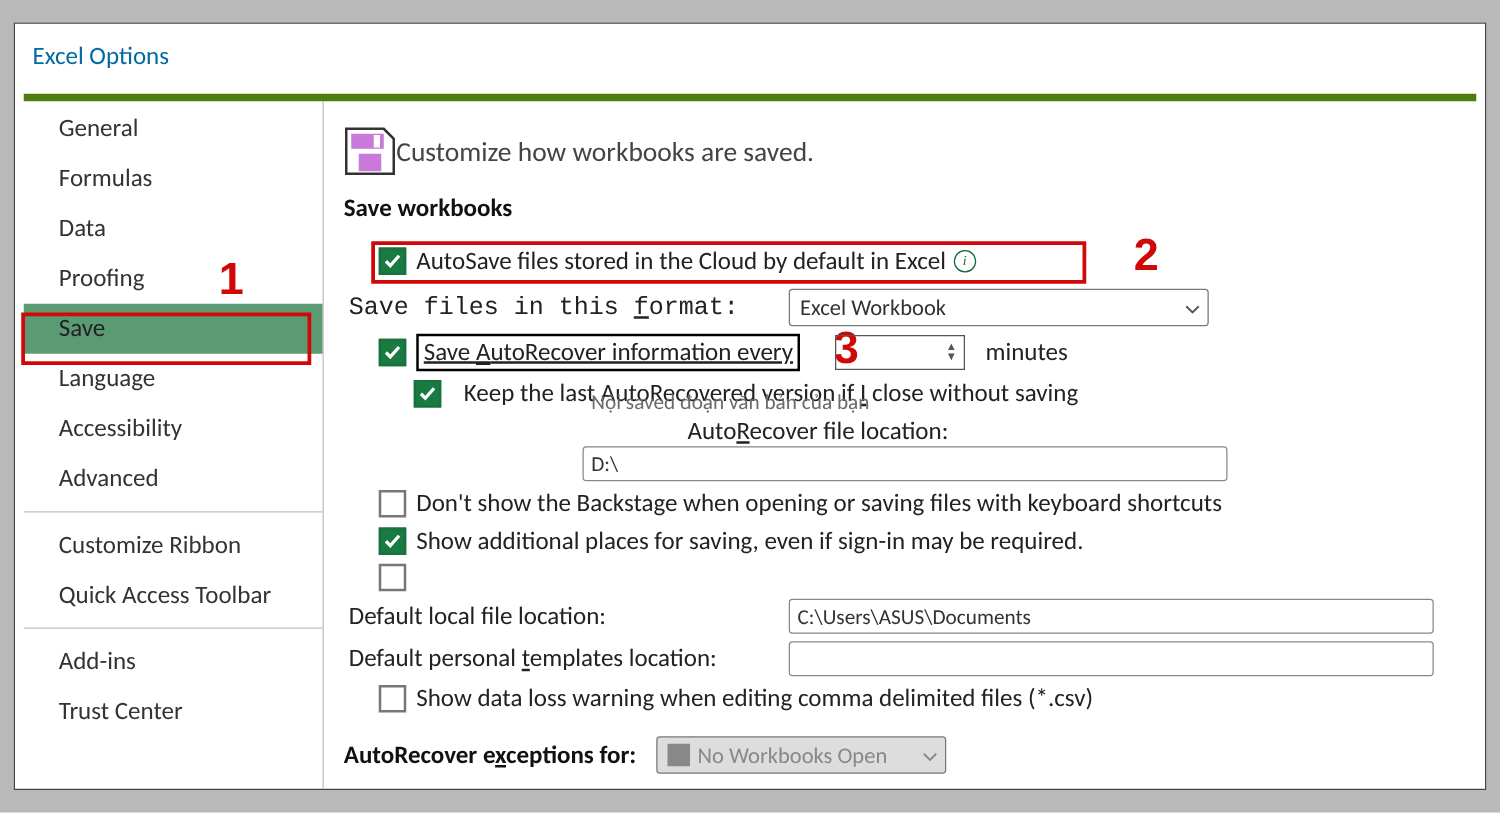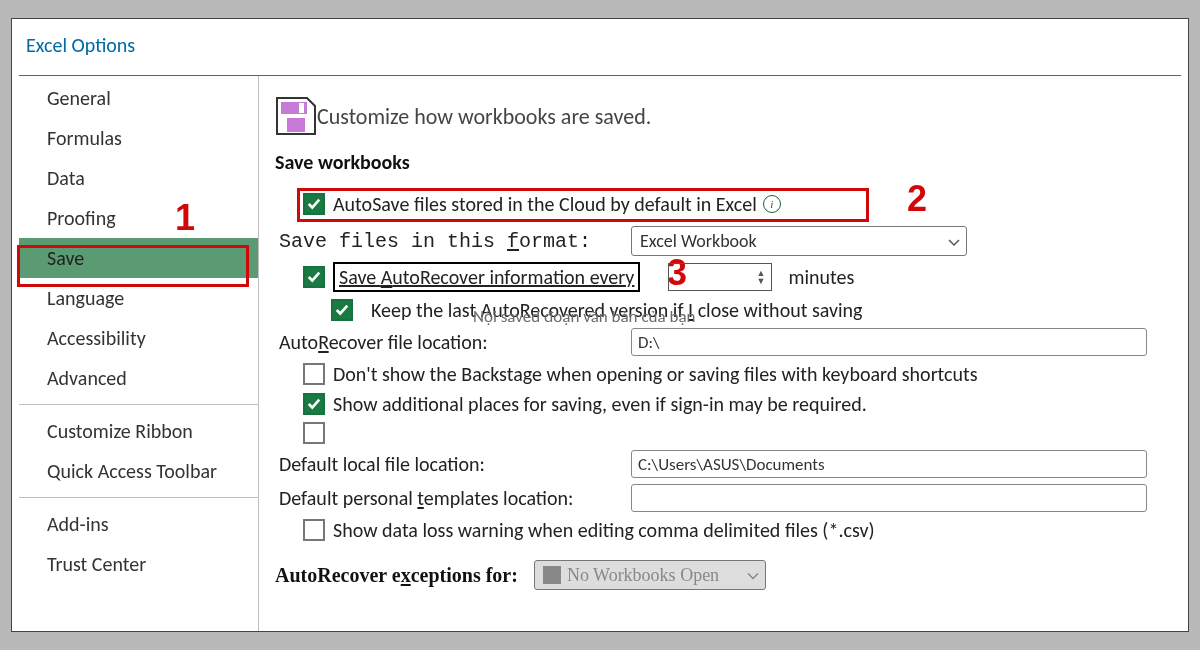--- a/index.html
+++ b/index.html
@@ -24,21 +24,21 @@
       font-size: 20px;
       color: #0369a1;
       padding: 14px 0 0 14px;
     }
     .mainbox {
       position: absolute;
       left: 7px;
       right: 7px;
       top: 56px;
       bottom: 0;
-      border-top: 1px solid #4d7c0f;
+      border-top: 6px solid #4d7c0f;
       display: flex;
     }
     
     .sidebar {
       width: 240px;
       border-right: 1px solid #bfbfbf;
       padding-top: 2px;
       position: relative;
     }
     .side-item {
@@ -200,21 +200,21 @@
             <svg viewBox="0 0 16 16">
               <path d="M2 8 L6 12 L14 3"></path>
             </svg>
           </span>
         <span class="lbl">
           <span>Keep the last AutoRecovered version if </span><span class="underline">I</span><span> close without saving</span>
         </span>
         <div class="watermark" style="left:198px; top:8px;">Nội saved đoạn văn bản của bạn</div>
       </div>
 
-      <div class="row" style="margin-top:2px;">
+      <div class="row" style="margin-top:2px;flex-direction:column;">
         <span class="field-label" style="width:346px; display:inline-block; padding-left:4px;">
           <span>Auto</span><span class="underline">R</span><span>ecover file location:</span>
         </span>
         <div class="textfield" style="width:516px;">
           <span>D:\</span>
         </div>
       </div>
 
       <div class="row indent1">
         <span class="chk unchecked"></span>
@@ -250,21 +250,21 @@
         <div class="textfield" style="width:516px;">
           <span></span>
         </div>
       </div>
 
       <div class="row indent1">
         <span class="chk unchecked"></span>
         <span class="lbl">Show data loss warning when editing comma delimited files (*.csv)</span>
       </div>
 
-      <div class="row" style="margin-top:18px;font-family:Liberation Serif, serif;">
+      <div class="row" style="margin-top:18px;">
         <span class="section-head" style="margin:0;">
           <span>AutoRecover e</span><span class="underline">x</span><span>ceptions for:</span>
         </span>
         <div style="width:16px;"></div>
         <div class="select-combo" style="width:232px; background:#ddd; color:#888;">
           <span style="width:18px;height:18px;background:#888;margin-right:6px;"></span>
           <span>No Workbooks Open</span>
           <span class="chev"><svg class="chev-svg" viewBox="0 0 12 8">
                 <path d="M1 1 L6 6 L11 1" stroke="#888" stroke-width="1.5" fill="none"></path>
               </svg></span>

